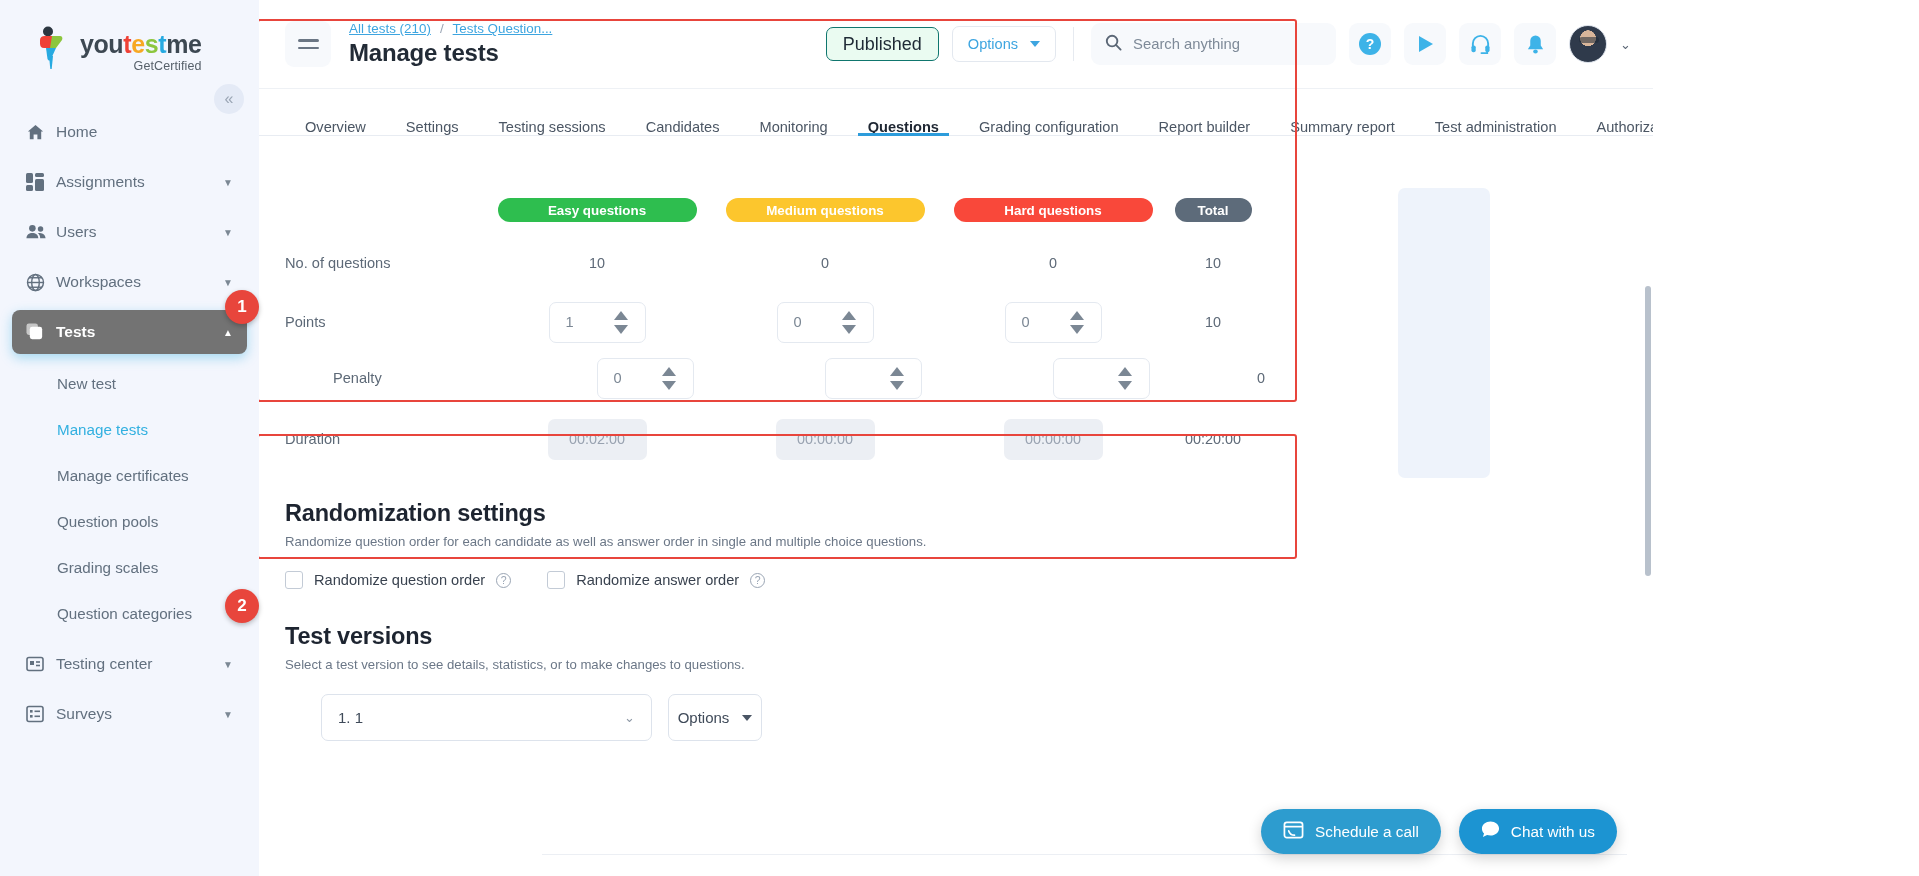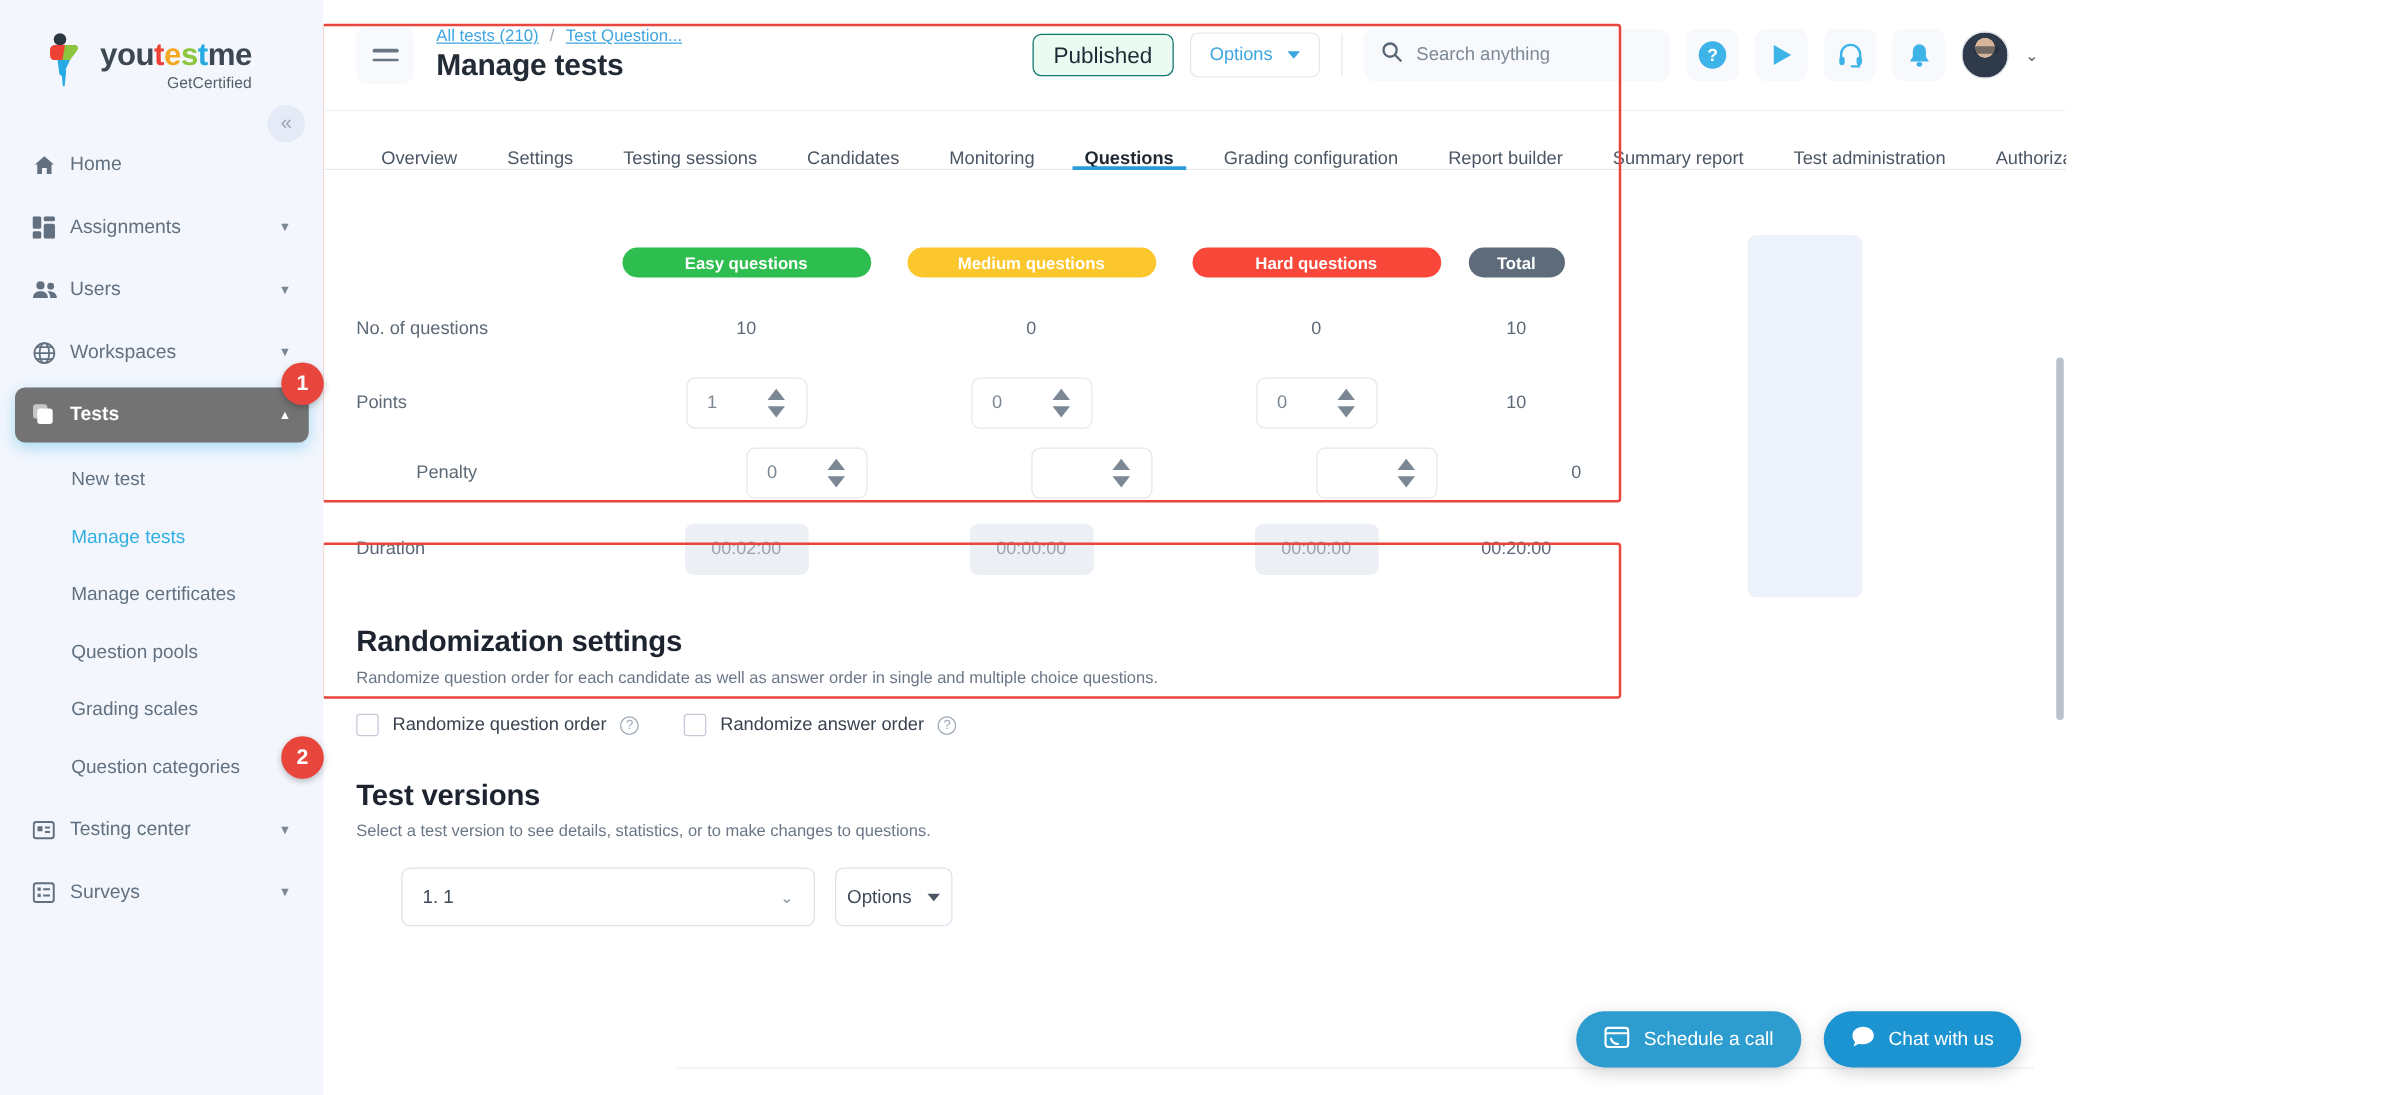--- a/index.html
+++ b/index.html
@@ -377,21 +377,21 @@
 
     <div class="topbar">
       <div class="hamburger">
           <span></span>
           <span></span>
         </div>
       <div class="titleblock">
         <div class="crumbs">
           <a>All tests (210)</a>
           <span class="sep">/</span>
-          <a>Test Question...</a>
+          <a>Tests Question...</a>
         </div>
         <div class="page-title">Manage tests</div>
       </div>
 
       <div class="topbar-right">
         <div class="pill-published">Published</div>
         <div class="btn-options">
           <span>Options</span>
           <span class="tri"></span>
         </div>

